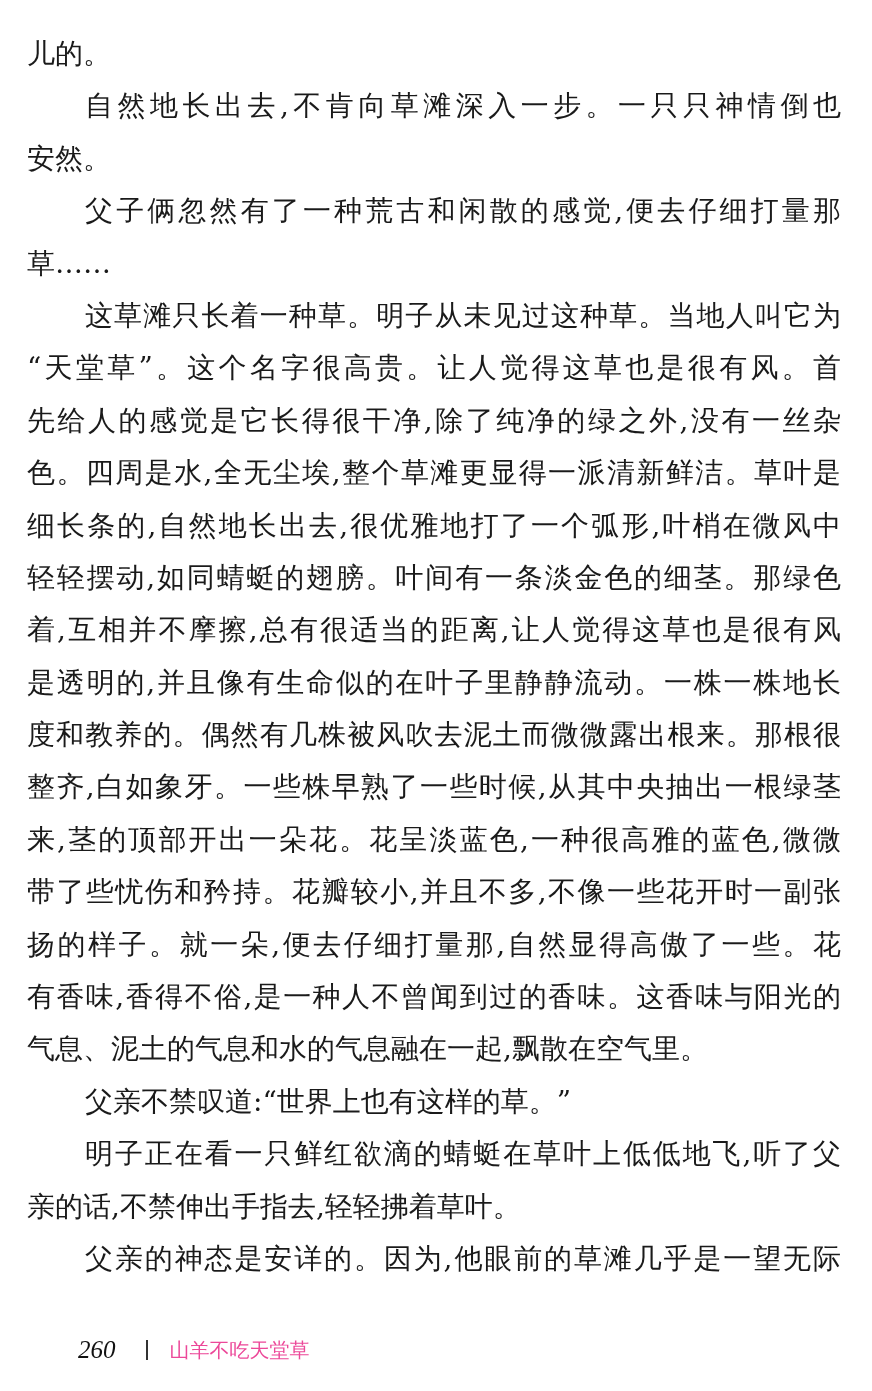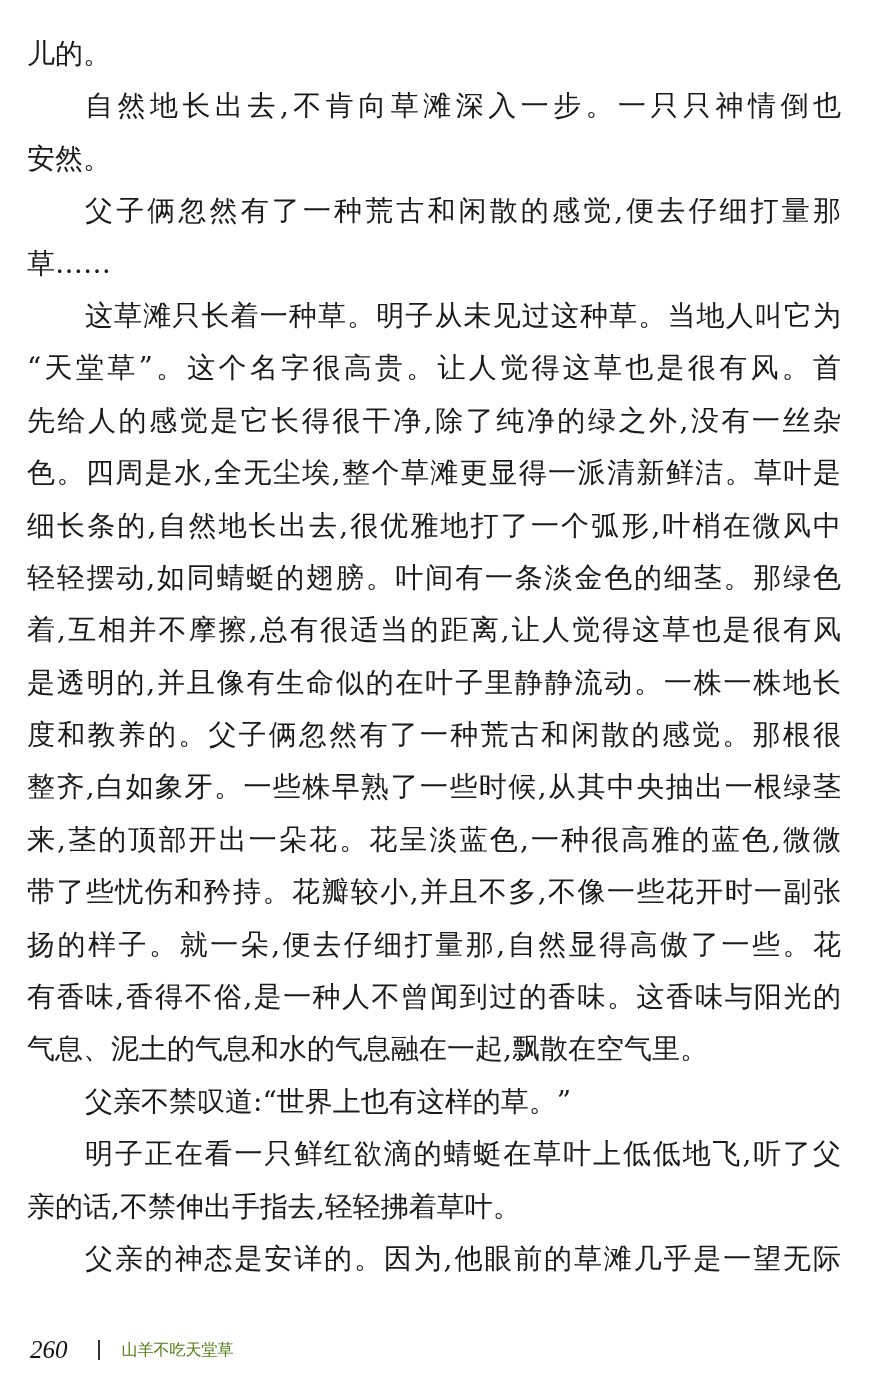--- a/index.html
+++ b/index.html
@@ -16,48 +16,48 @@
     letter-spacing: 0px;
   }
   .line.indent { padding-left: 58px; }
   .line.last { text-align-last: left; }
   .footer {
     position: absolute; left: 30px; top: 1330px;
     display: flex; align-items: center; height: 40px;
   }
   .page-num {
     font-family: "Liberation Serif", "DejaVu Serif", serif;
-    font-style: italic; font-size: 25px; color: #111;
+    font-style: italic; font-size: 25px; color: #111; margin-left: 48px;
   }
   .sep {
     width: 2px; height: 20px; background: #333; margin-left: 30px; margin-right: 22px;
   }
   .book-title {
     font-family: "DejaVu Sans", "Liberation Sans", sans-serif;
-    font-size: 16px; color: #4d7c0f;
+    font-size: 20px; color: #ec4899;
   }
 </style>
 </head>
 <body>
 
 <div class="page" id="page-body">
     <div class="line last">儿的。</div>
     <div class="line indent">自然地长出去,不肯向草滩深入一步。一只只神情倒也</div>
     <div class="line last">安然。</div>
     <div class="line indent">父子俩忽然有了一种荒古和闲散的感觉,便去仔细打量那</div>
     <div class="line last">草……</div>
     <div class="line indent">这草滩只长着一种草。明子从未见过这种草。当地人叫它为</div>
     <div class="line">“天堂草”。这个名字很高贵。让人觉得这草也是很有风。首</div>
     <div class="line">先给人的感觉是它长得很干净,除了纯净的绿之外,没有一丝杂</div>
     <div class="line">色。四周是水,全无尘埃,整个草滩更显得一派清新鲜洁。草叶是</div>
     <div class="line">细长条的,自然地长出去,很优雅地打了一个弧形,叶梢在微风中</div>
     <div class="line">轻轻摆动,如同蜻蜓的翅膀。叶间有一条淡金色的细茎。那绿色</div>
     <div class="line">着,互相并不摩擦,总有很适当的距离,让人觉得这草也是很有风</div>
     <div class="line">是透明的,并且像有生命似的在叶子里静静流动。一株一株地长</div>
-    <div class="line">度和教养的。父子俩忽然有了一种荒古和闲散的感觉。那根很</div>
+    <div class="line">度和教养的。偶然有几株被风吹去泥土而微微露出根来。那根很</div>
     <div class="line">整齐,白如象牙。一些株早熟了一些时候,从其中央抽出一根绿茎</div>
     <div class="line">来,茎的顶部开出一朵花。花呈淡蓝色,一种很高雅的蓝色,微微</div>
     <div class="line">带了些忧伤和矜持。花瓣较小,并且不多,不像一些花开时一副张</div>
     <div class="line">扬的样子。就一朵,便去仔细打量那,自然显得高傲了一些。花</div>
     <div class="line">有香味,香得不俗,是一种人不曾闻到过的香味。这香味与阳光的</div>
     <div class="line last">气息、泥土的气息和水的气息融在一起,飘散在空气里。</div>
     <div class="line indent last">父亲不禁叹道:“世界上也有这样的草。”</div>
     <div class="line indent">明子正在看一只鲜红欲滴的蜻蜓在草叶上低低地飞,听了父</div>
     <div class="line last">亲的话,不禁伸出手指去,轻轻拂着草叶。</div>
     <div class="line indent">父亲的神态是安详的。因为,他眼前的草滩几乎是一望无际</div>

